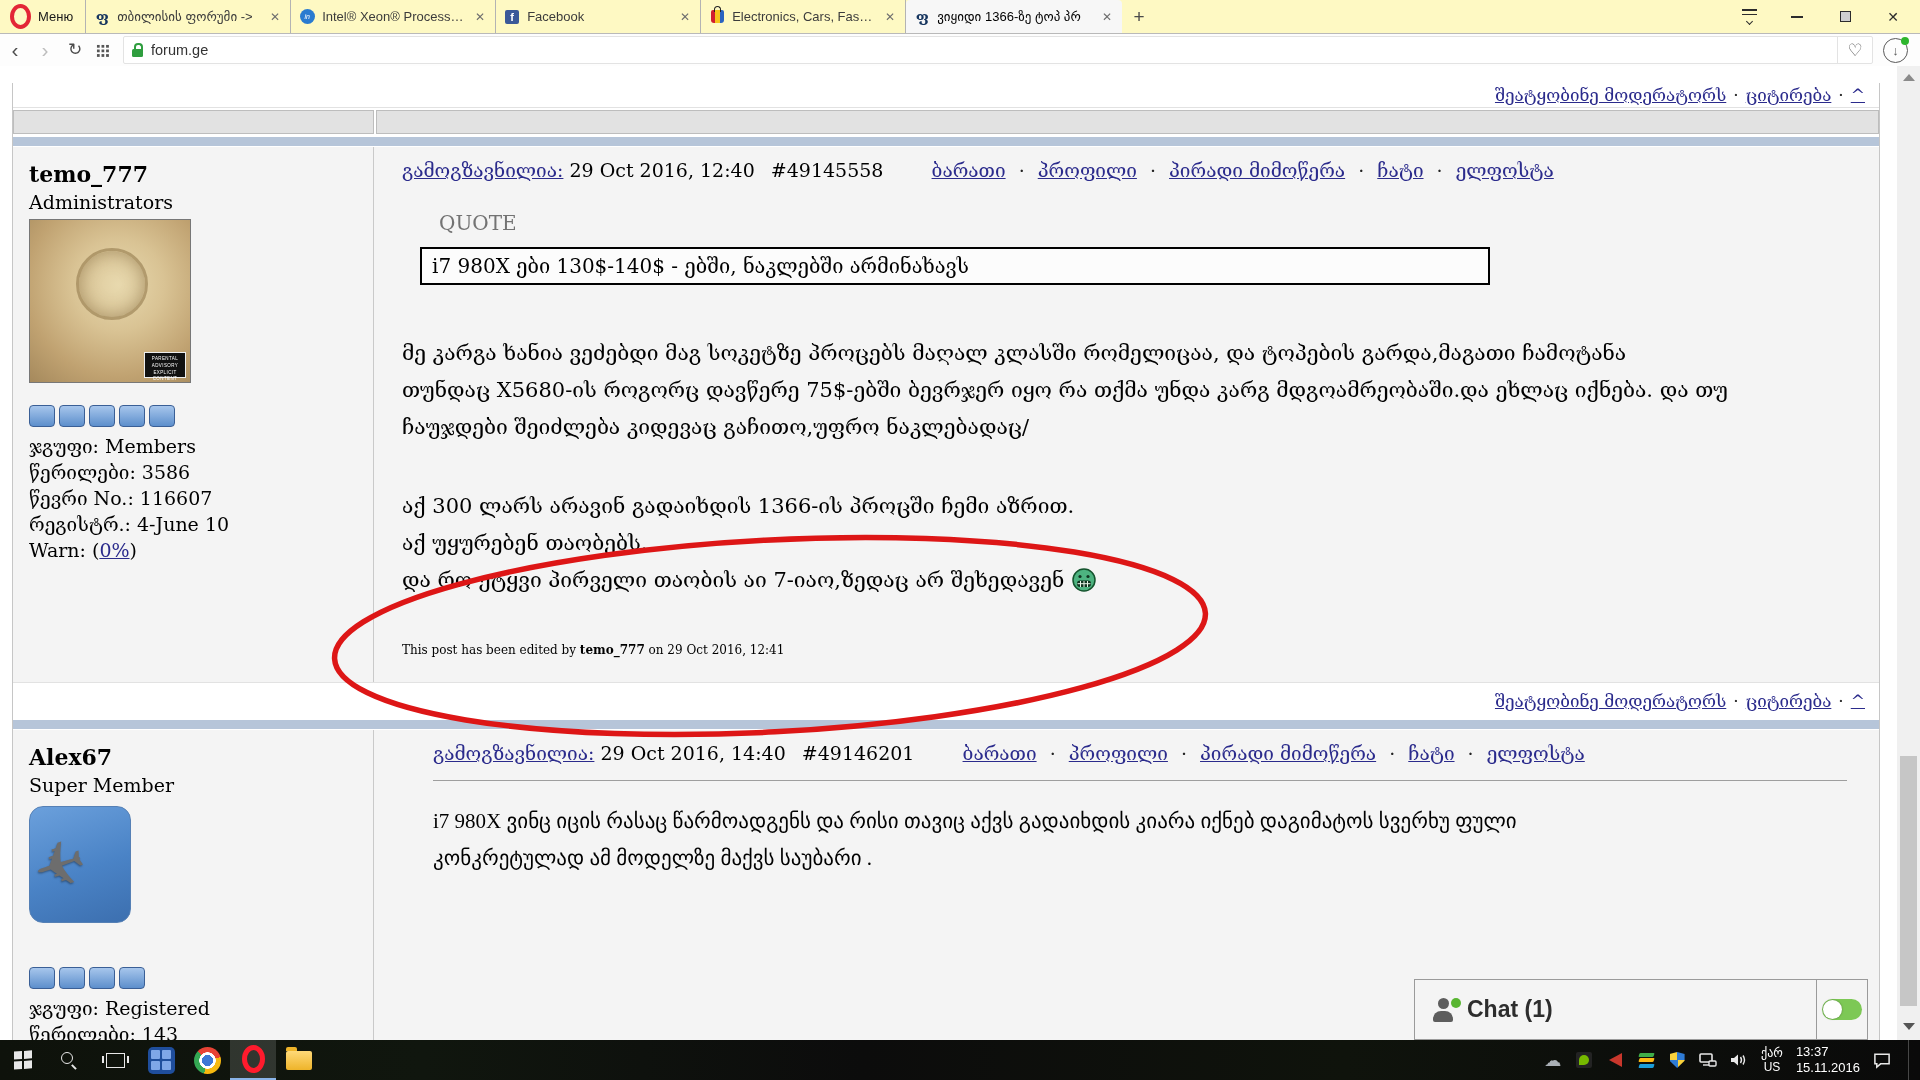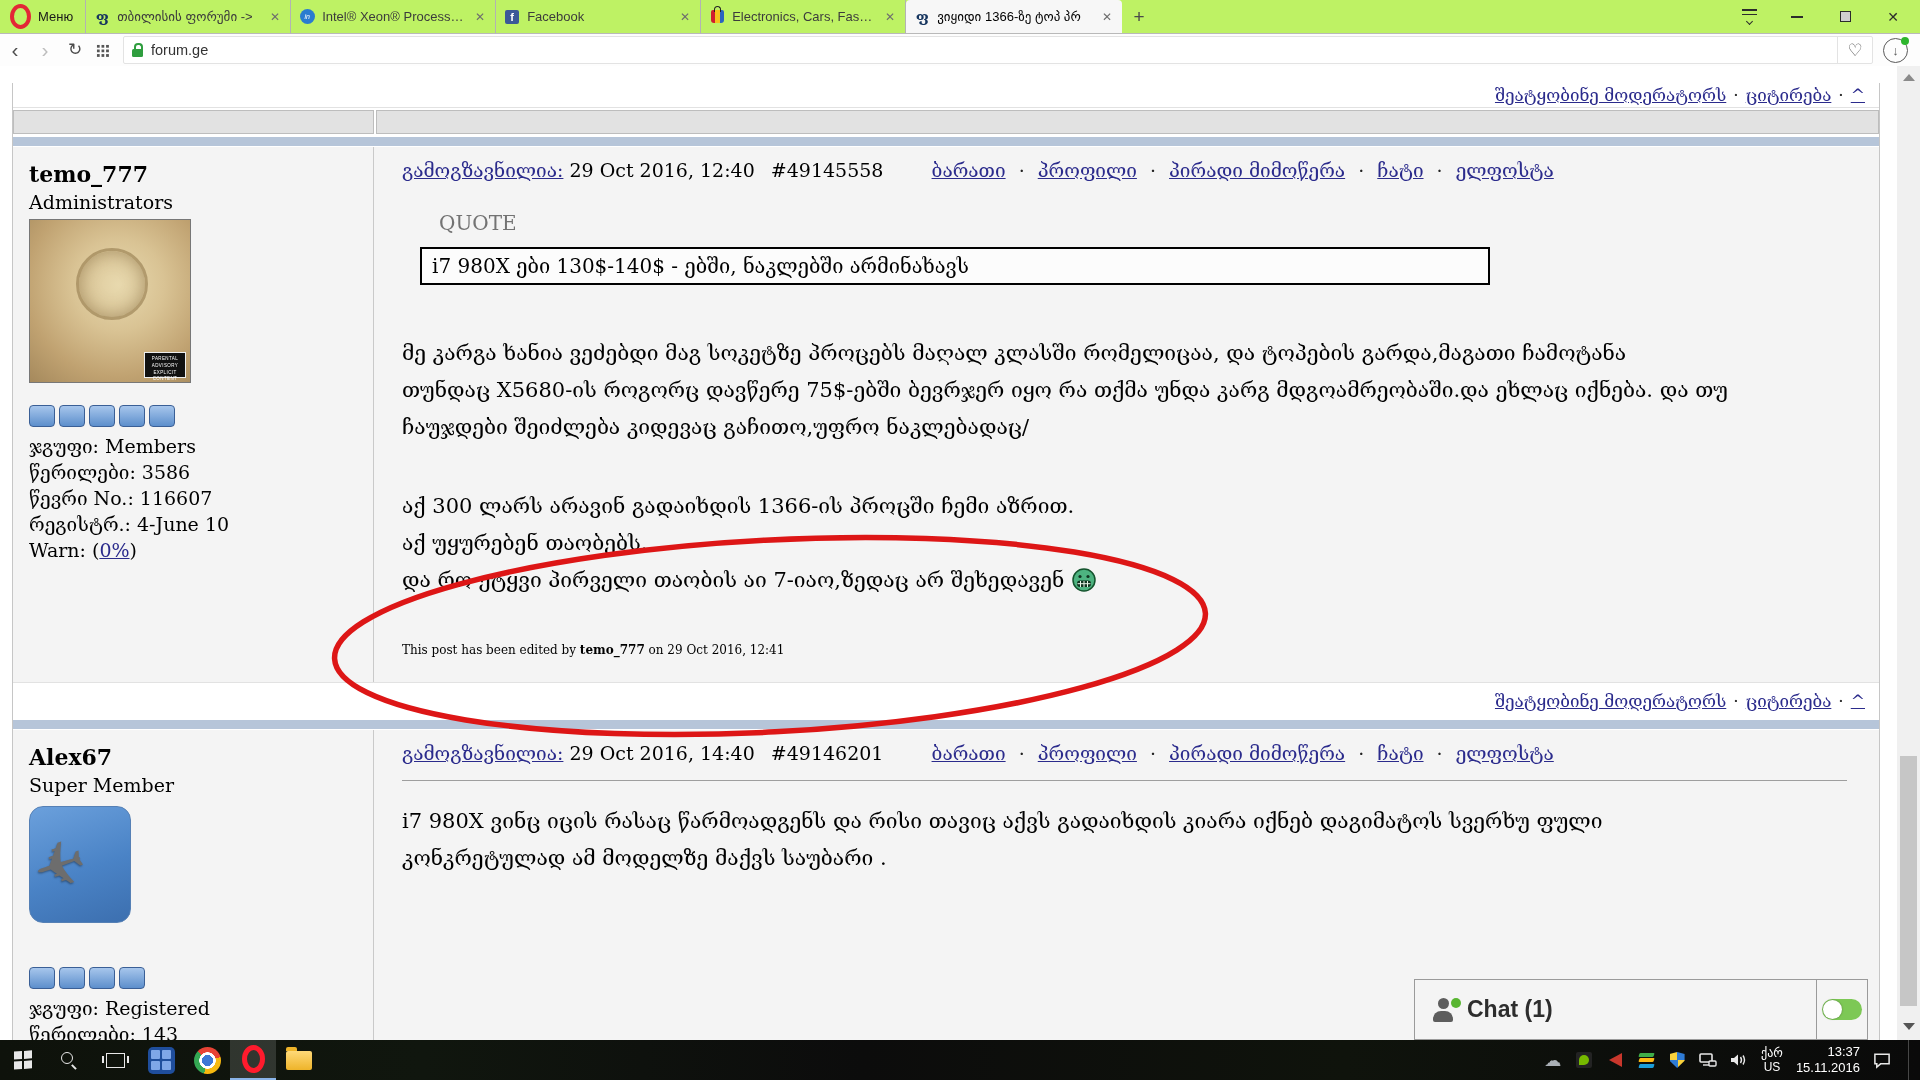--- a/index.html
+++ b/index.html
@@ -1,21 +1,21 @@
 <!DOCTYPE html>
 <html><head>
 <meta charset="utf-8">
 <style>
   html,body{margin:0;padding:0;}
   body{width:1920px;height:1080px;overflow:hidden;background:#fff;position:relative;
        font-family:"DejaVu Serif","DejaVu Sans",serif;}
   .ui{font-family:"Liberation Sans","DejaVu Sans",sans-serif;}
 
   
-  #tabbar{position:absolute;left:0;top:0;width:1920px;height:33px;background:#bef264;
+  #tabbar{position:absolute;left:0;top:0;width:1920px;height:33px;background:#fef9c3;
           display:flex;align-items:stretch;border-bottom:1px solid #b9b9b9;}
   #menu-btn{display:flex;align-items:center;gap:7px;padding:0 12px 0 10px;border-right:1px solid #b3b3b3;cursor:pointer;}
   .opera-o{width:13px;height:17px;border:4px solid #e32636;border-radius:50%;}
   #menu-btn span{font-size:13px;color:#1a1a1a;}
   .tab{width:188px;display:flex;align-items:center;gap:7px;padding:0 8px;border-right:1px solid #b3b3b3;
        font-size:13px;color:#3c3c3c;overflow:hidden;white-space:nowrap;}
   .tab.active{background:#f7f7f7;border-radius:4px 4px 0 0;border-right:none;color:#000;width:200px;}
   .tab .title{flex:1;overflow:hidden;text-overflow:ellipsis;}
   .tab .x{color:#6e6e6e;font-size:12px;padding:0 2px;cursor:pointer;}
   .fav{width:16px;height:16px;flex:0 0 16px;display:flex;align-items:center;justify-content:center;}
@@ -100,24 +100,24 @@
   .qlabel{font-size:20px;margin:30px 0 0 37px;color:#737373;}
   .qbox{width:1070px;margin:12px 0 0 18px;border:2px solid #000;background:#fcfcfc;
         padding:5px 10px;font-size:20px;box-sizing:border-box;}
   .bodytxt{font-size:21px;line-height:37px;color:#000;}
   .grp1{margin-top:50px;}
   .grp2{margin-top:42px;}
   .editnote{margin-top:44px;font-size:12px;}
   .editnote b{font-weight:bold;}
   .emoji{display:inline-block;width:24px;height:24px;vertical-align:-5px;margin-left:8px;}
   .p2hr{border:none;border-top:1px solid #9e9e9e;margin:16px 8px 0 0;}
-  .p2body{margin-top:22px;}
+  .p2body{margin-top:22px;font-family:Liberation Serif, serif;}
 
   #post1{min-height:535px;}
-  #post2{height:330px;overflow:hidden;}
+  #post2{height:330px;overflow:hidden;gap:31px;}
   .footer1{height:36px;background:#fff;display:flex;align-items:center;justify-content:flex-end;
            padding-right:14px;font-size:17px;border-top:1px solid #e2e2e2;}
 
   #redcircle{position:absolute;left:320px;top:462px;pointer-events:none;z-index:5;}
 
   
   #scrollbar{position:absolute;right:0;top:66px;width:23px;height:974px;background:#f0f0f0;z-index:6;}
   #scrollbar .thumb{position:absolute;left:3px;top:690px;width:17px;height:250px;background:#c6c6c6;}
   .sb-arrow{position:absolute;left:6px;width:0;height:0;border-left:6px solid transparent;border-right:6px solid transparent;}
   .sb-up{top:8px;border-bottom:7px solid #8a8a8a;}
@@ -169,21 +169,21 @@
   .nvidia i{width:10px;height:10px;border-radius:50% 50% 50% 0;background:#76b900;}
   .redvol{width:0;height:0;border-right:13px solid #c9372c;border-top:7px solid transparent;border-bottom:7px solid transparent;}
   .bstack{display:flex;flex-direction:column;gap:1.5px;}
   .bstack i{width:15px;height:4px;border-radius:1px;transform:skewX(-18deg);}
   .bstack i:nth-child(1){background:#3fae49;}
   .bstack i:nth-child(2){background:#fdb813;}
   .bstack i:nth-child(3){background:#1b9dd9;}
   .shield{width:15px;height:16px;clip-path:polygon(50% 0,100% 12%,100% 55%,50% 100%,0 55%,0 12%);
           background:conic-gradient(#2f7bd4 0 25%,#f8d13c 0 50%,#2f7bd4 0 75%,#f8d13c 0);}
   .lang{display:flex;flex-direction:column;align-items:center;font-size:12px;line-height:14px;color:#fff;cursor:pointer;}
-  .clock{display:flex;flex-direction:column;align-items:flex-end;font-size:13px;line-height:16px;color:#fff;cursor:pointer;}
+  .clock{display:flex;flex-direction:column;font-size:13px;line-height:16px;color:#fff;cursor:pointer;}
   .showdesk{width:5px;height:40px;border-left:1px solid rgba(255,255,255,.25);margin-left:4px;}
 </style>
 </head>
 <body>
 
 <div id="tabbar" class="ui">
   <div id="menu-btn">
     <div class="opera-o"></div>
     <span>Меню</span>
   </div>

